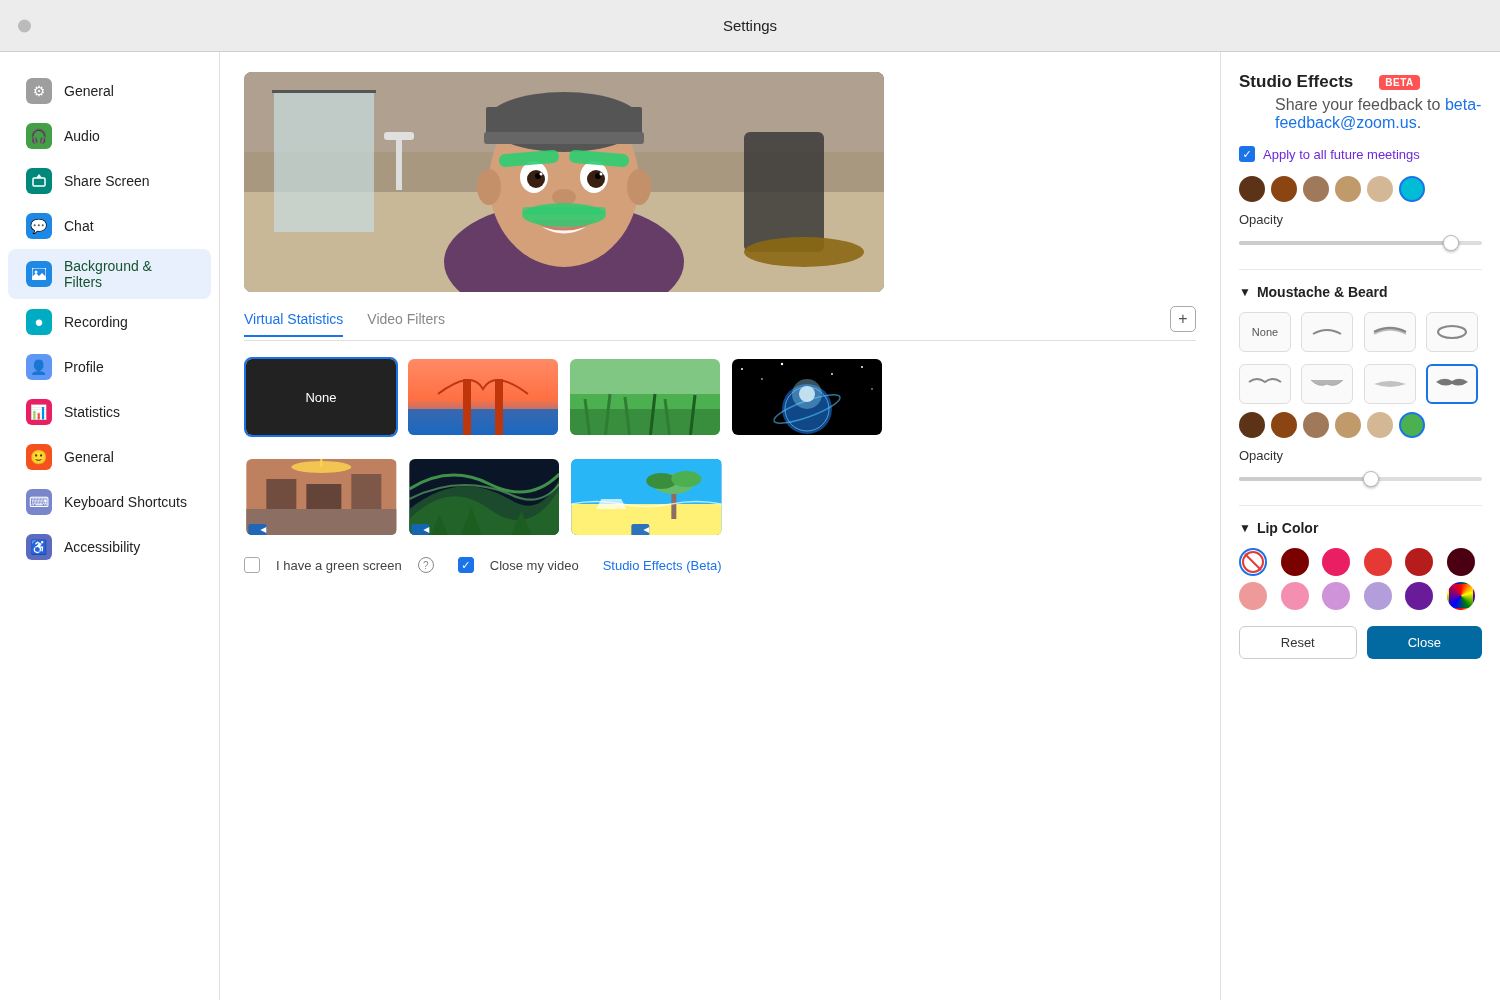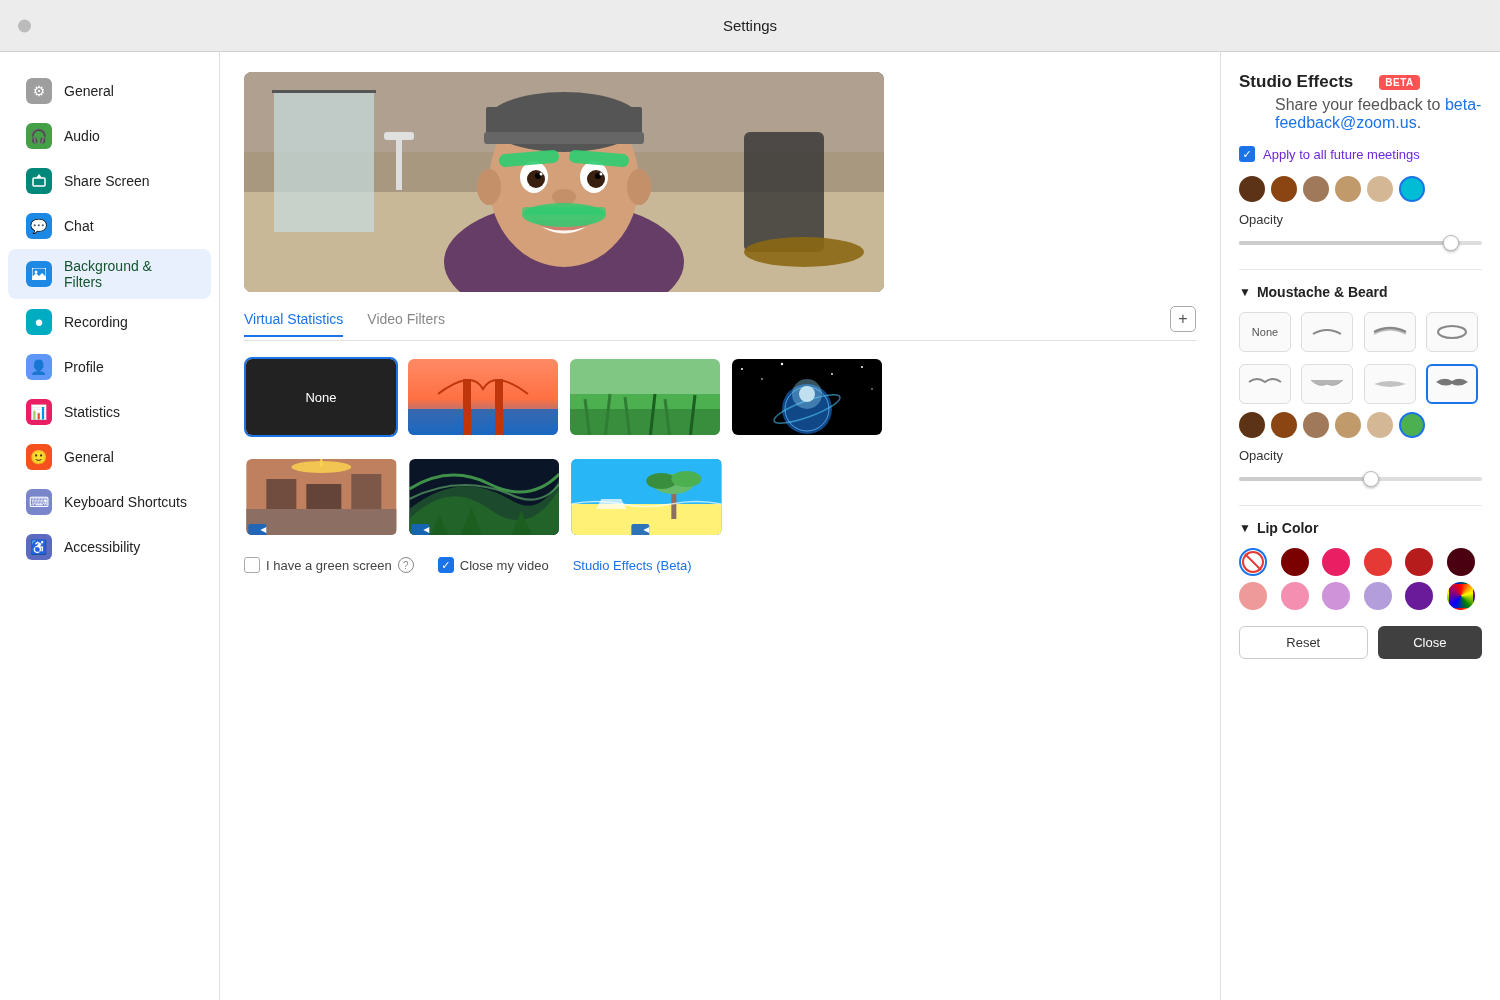--- a/index.html
+++ b/index.html
@@ -169,21 +169,21 @@
 
     .bottom-bar {
       display: flex;
       align-items: center;
       gap: 24px;
       margin-top: 12px;
     }
     .checkbox-row {
       display: flex;
       align-items: center;
-      gap: 6px;
+      gap: 16px;
       font-size: 13px;
       color: #444;
     }
     .checkbox-box {
       width: 16px; height: 16px;
       border: 1.5px solid #aaa;
       border-radius: 3px;
       background: #fff;
       flex-shrink: 0;
     }
@@ -334,34 +334,34 @@
     .mustache-opt.selected { border: 2px solid #1a73e8; }
     .mustache-opt.none-opt { font-size: 11px; font-weight: 500; color: #555; }
 
     .action-buttons {
       display: flex;
       gap: 10px;
       margin-top: 16px;
     }
     .btn-reset {
       flex: 1;
-      padding: 8px 11px;
+      padding: 8px 0;
       border: 1.5px solid #ccc;
       border-radius: 6px;
       background: #fff;
       font-size: 13px;
       cursor: pointer;
       color: #333;
     }
     .btn-close {
       flex: 1;
       padding: 8px 0;
       border: none;
       border-radius: 6px;
-      background: #404040;
+      background: #0369a1;
       font-size: 13px;
       font-weight: 500;
       cursor: pointer;
       color: #fff;
     }
 
     .divider { height: 1px; background: #e8e8e8; margin: 4px 0 14px; }
 
     .lip-color-grid {
       display: grid;

